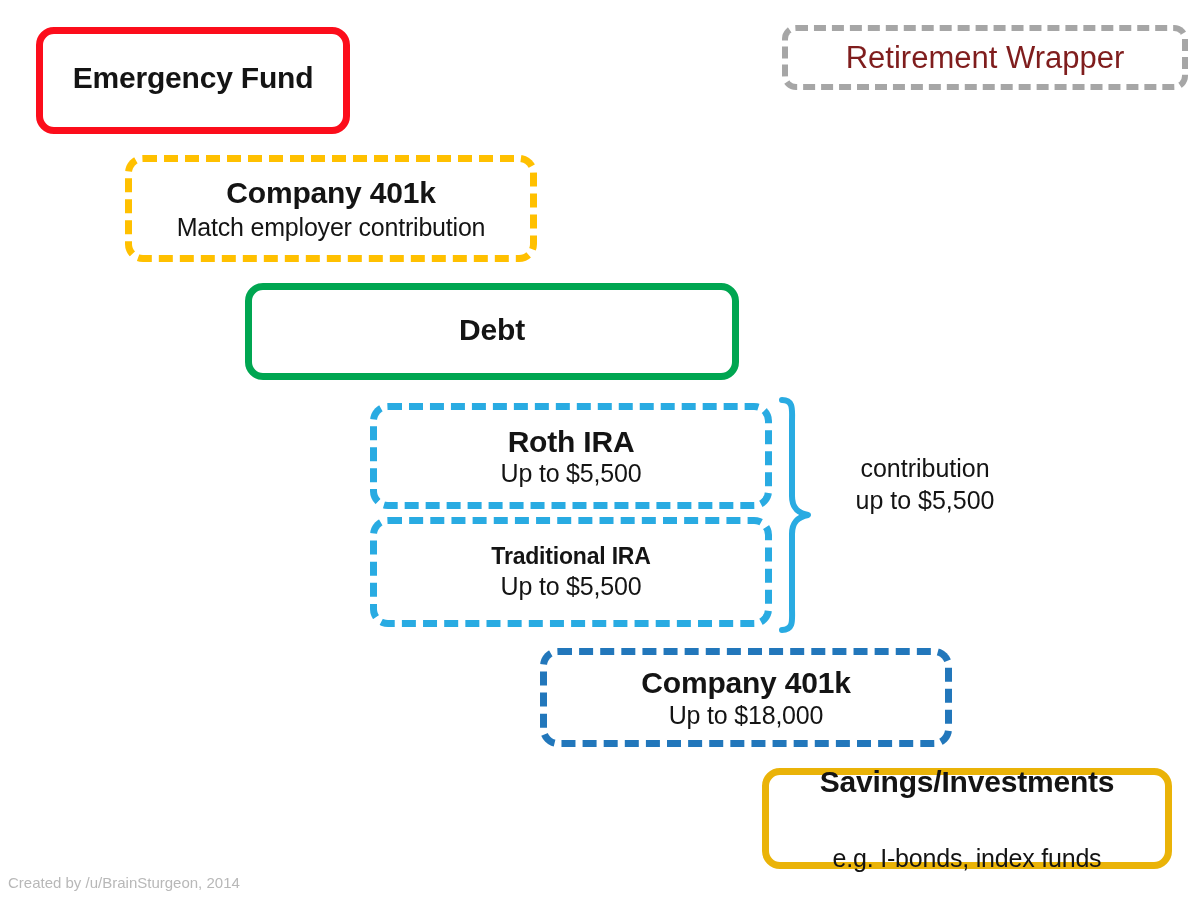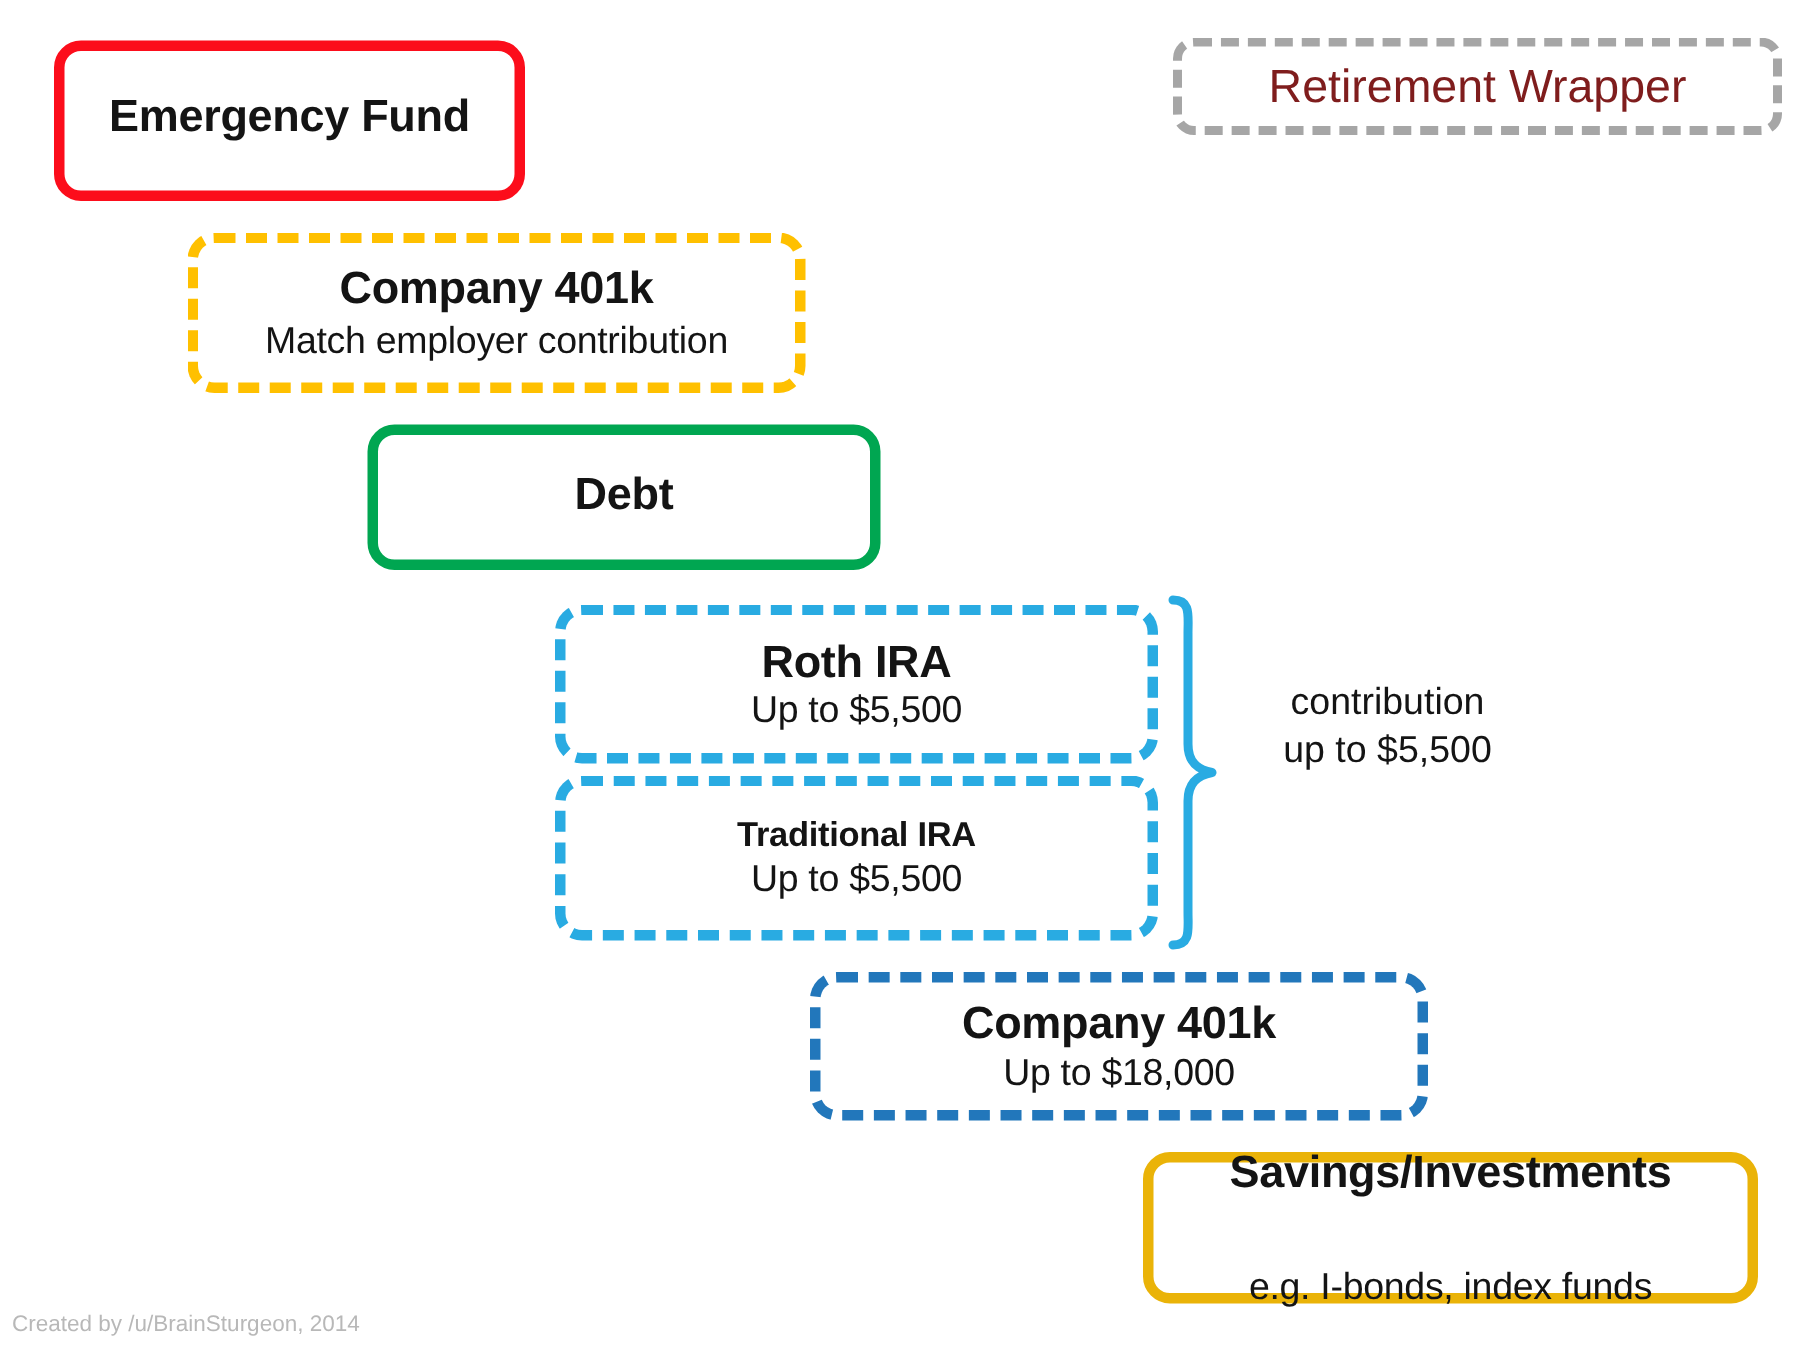--- a/index.html
+++ b/index.html
@@ -52,21 +52,21 @@
   #box-emergency-fund .sub   { font-size: 25px; }
 
   #box-company-401k-match {
     left: 125px; top: 155px; width: 412px;  height: 107px;
     border: 7px dashed #ffc000;
   }
   #box-company-401k-match .title { font-size: 30px; margin-bottom: 5px; }
   #box-company-401k-match .sub   { font-size: 25px; }
 
   #box-debt {
-    left: 245px; top: 283px; width: 342px;  height: 97px;
+    left: 245px; top: 283px; width: 494px;  height: 97px;
     border: 7px solid #00a651;
   }
   #box-debt .title { font-size: 30px; margin-bottom: 3px; }
   #box-debt .sub   { font-size: 25px; }
 
   #box-roth-ira {
     left: 370px; top: 403px; width: 402px;  height: 106px;
     border: 7px dashed #29abe2;
   }
   #box-roth-ira .title { font-size: 30px; margin-bottom: 3px; }

